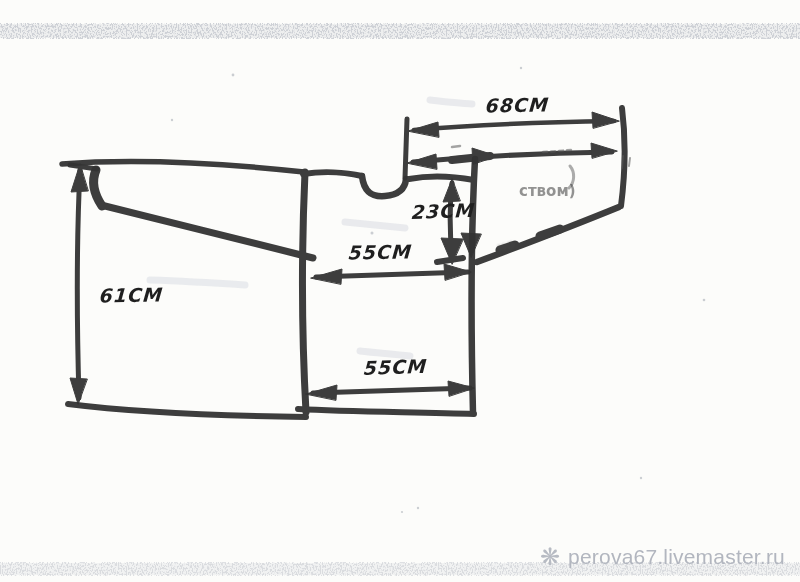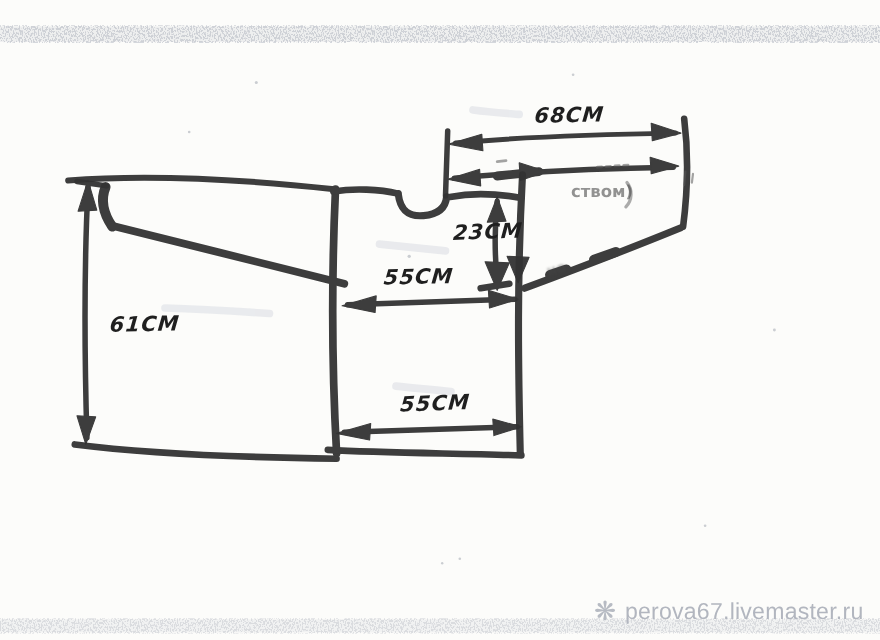--- a/index.html
+++ b/index.html
@@ -163,21 +163,21 @@
   <div class="dim-label" style="left:486px;top:94px;">68см</div>
 
   <div class="dim-label" style="left:412px;top:200px;transform:skewX(-6deg) rotate(-2deg);">23см</div>
 
   <div class="dim-label" style="left:349px;top:241px;">55см</div>
 
   <div class="dim-label" style="left:364px;top:356px;transform:skewX(-6deg) rotate(-2deg);">55см</div>
 
   <div class="dim-label" style="left:100px;top:284px;">61см</div>
 
-  <div class="erased-note" id="erased-note-top" style="left:519px;top:165px;">ством)</div>
+  <div class="erased-note" id="erased-note-top" style="left:519px;top:182px;">ством)</div>
 
   <div class="erased-note" id="erased-note-diagonal" style="left:497px;top:238px;">но</div>
 
   <div id="watermark">
     <span class="wm-icon">❋</span>
     <span class="wm-text">perova67.livemaster.ru</span>
   </div>
 
 </div>
 

